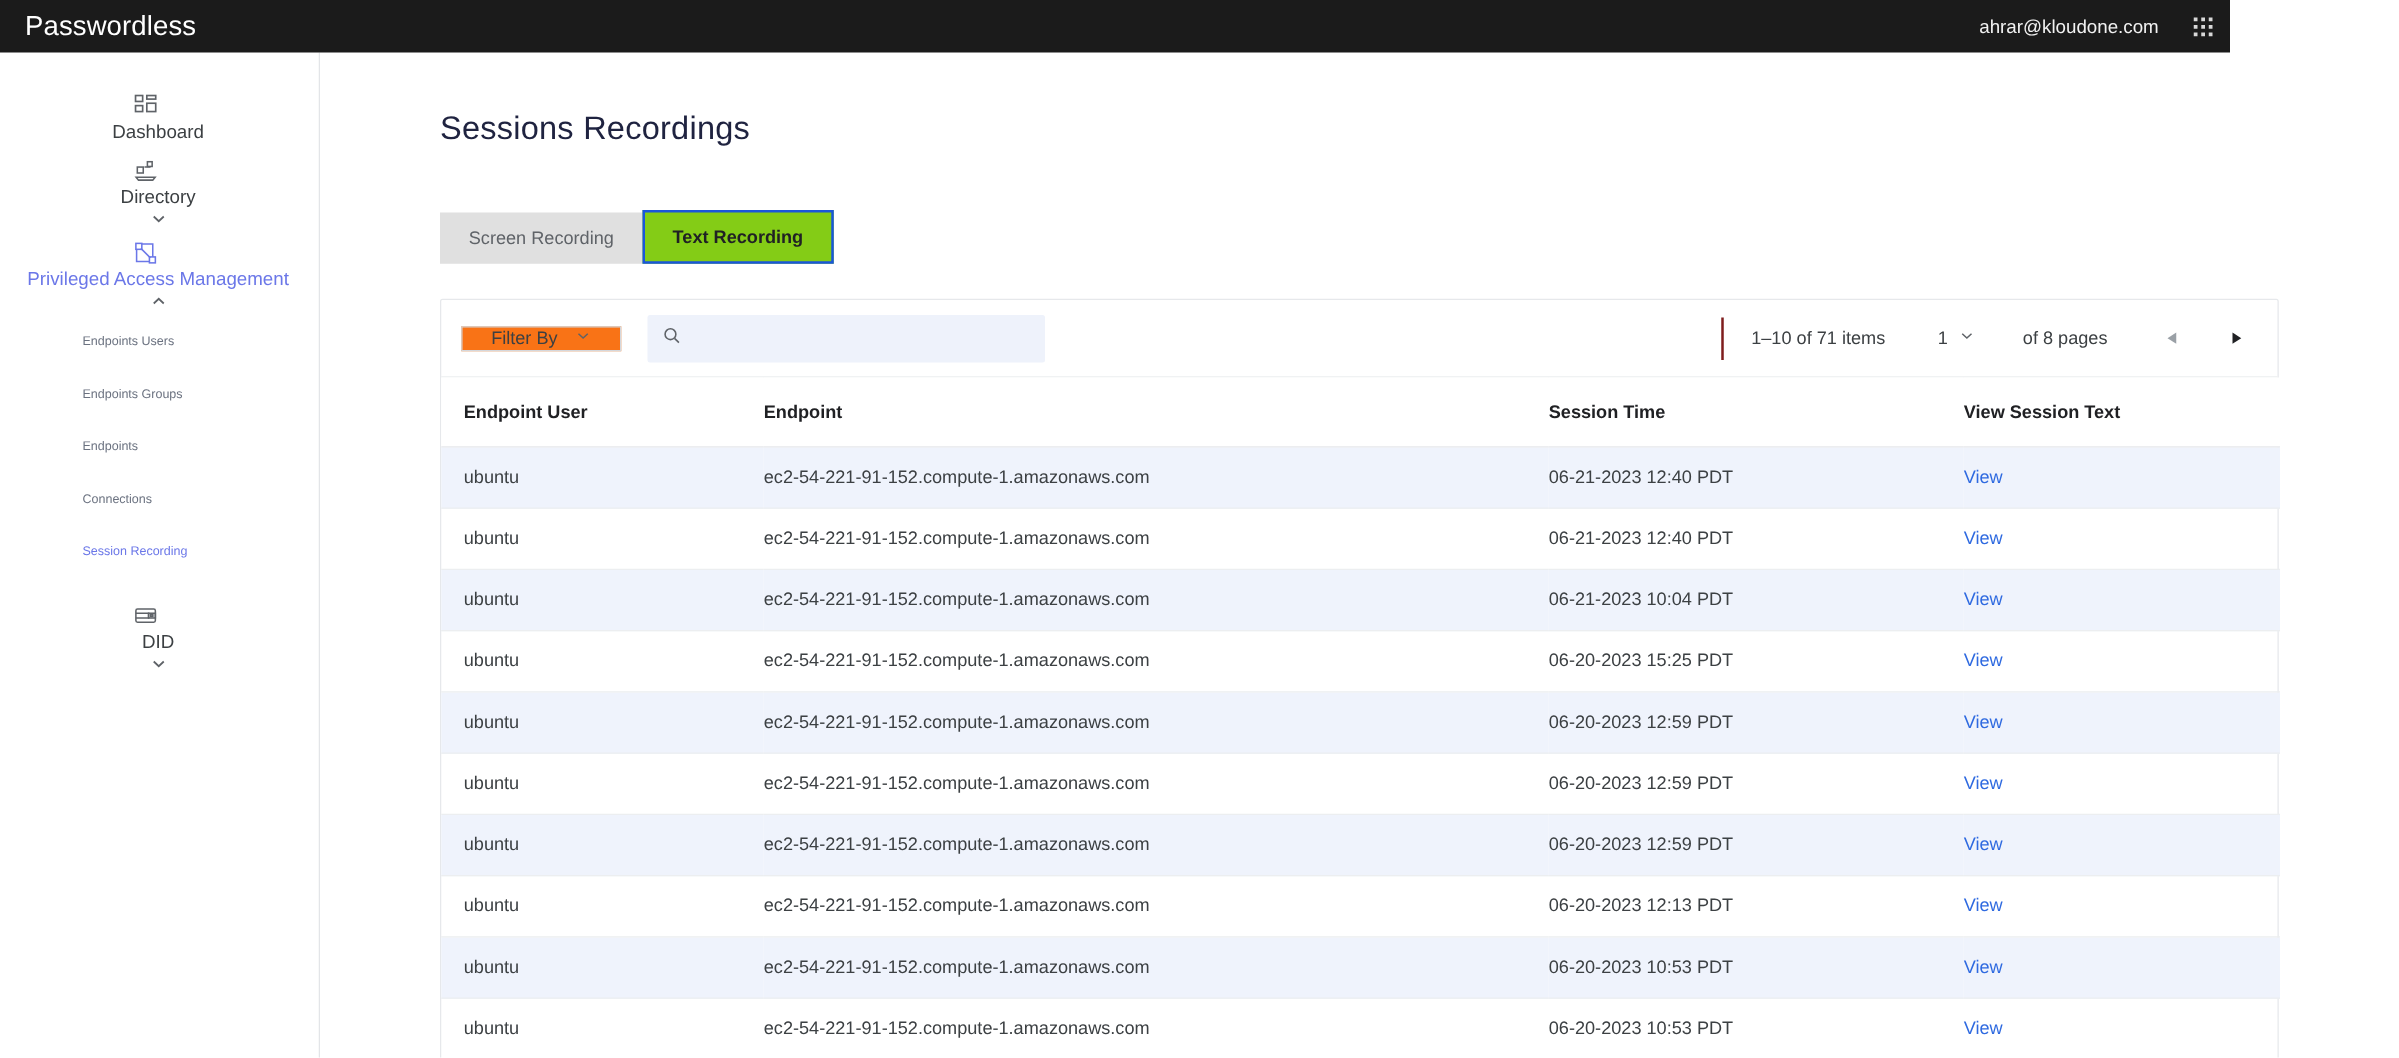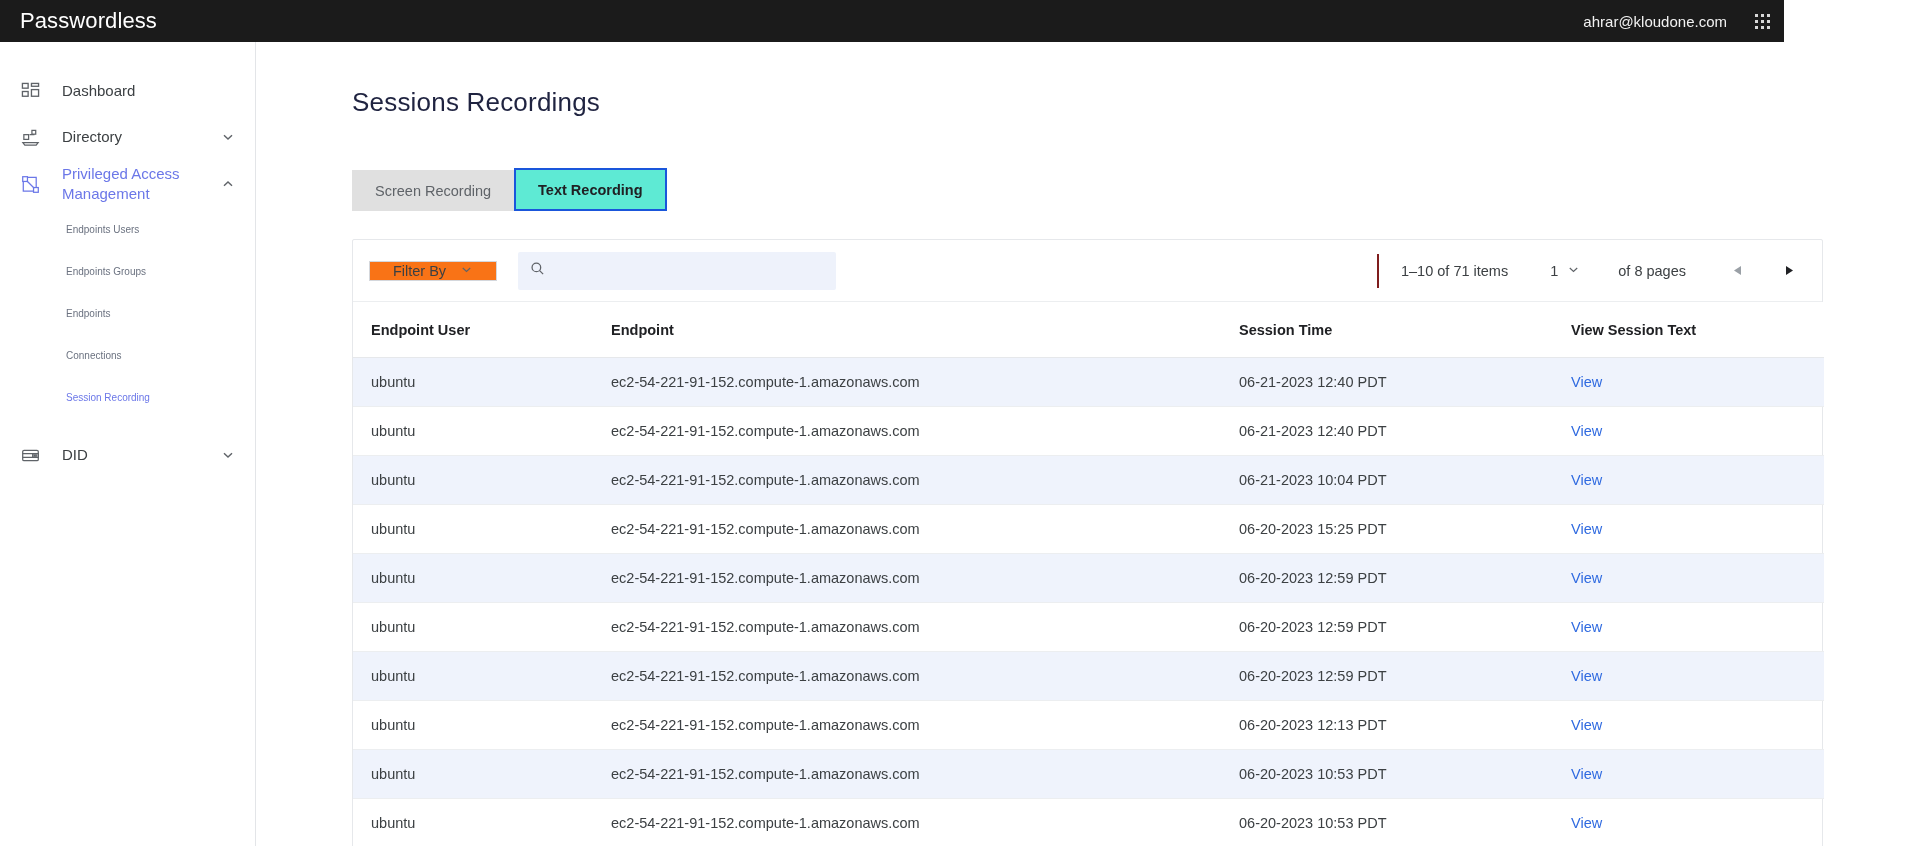--- a/index.html
+++ b/index.html
@@ -63,20 +63,21 @@
     padding-top: 26px;
     overflow: hidden;
   }
   .nav-item {
     display: flex;
     align-items: center;
     min-height: 46px;
     padding: 4px 20px 4px 18px;
     cursor: pointer;
     position: relative;
+    flex-direction: column;
   }
   .nav-ico {
     width: 24px;
     height: 24px;
     flex: 0 0 24px;
     margin-right: 20px;
     display: flex;
     align-items: center;
     justify-content: center;
     color: #5f6368;
@@ -137,21 +138,21 @@
     align-items: center;
     font-size: 14.5px;
     cursor: pointer;
     border: 1px solid transparent;
   }
   .tab.inactive {
     background: #e0e0e0;
     color: #5f6368;
   }
   .tab.active {
-    background: #5eead4;
+    background: #84cc16;
     color: #202124;
     font-weight: bold;
     border: 2px solid #1a56db;
     height: 43px;
   }
 
   
   .card {
     margin: 28px 0 0 96px;
     width: 1471px;

